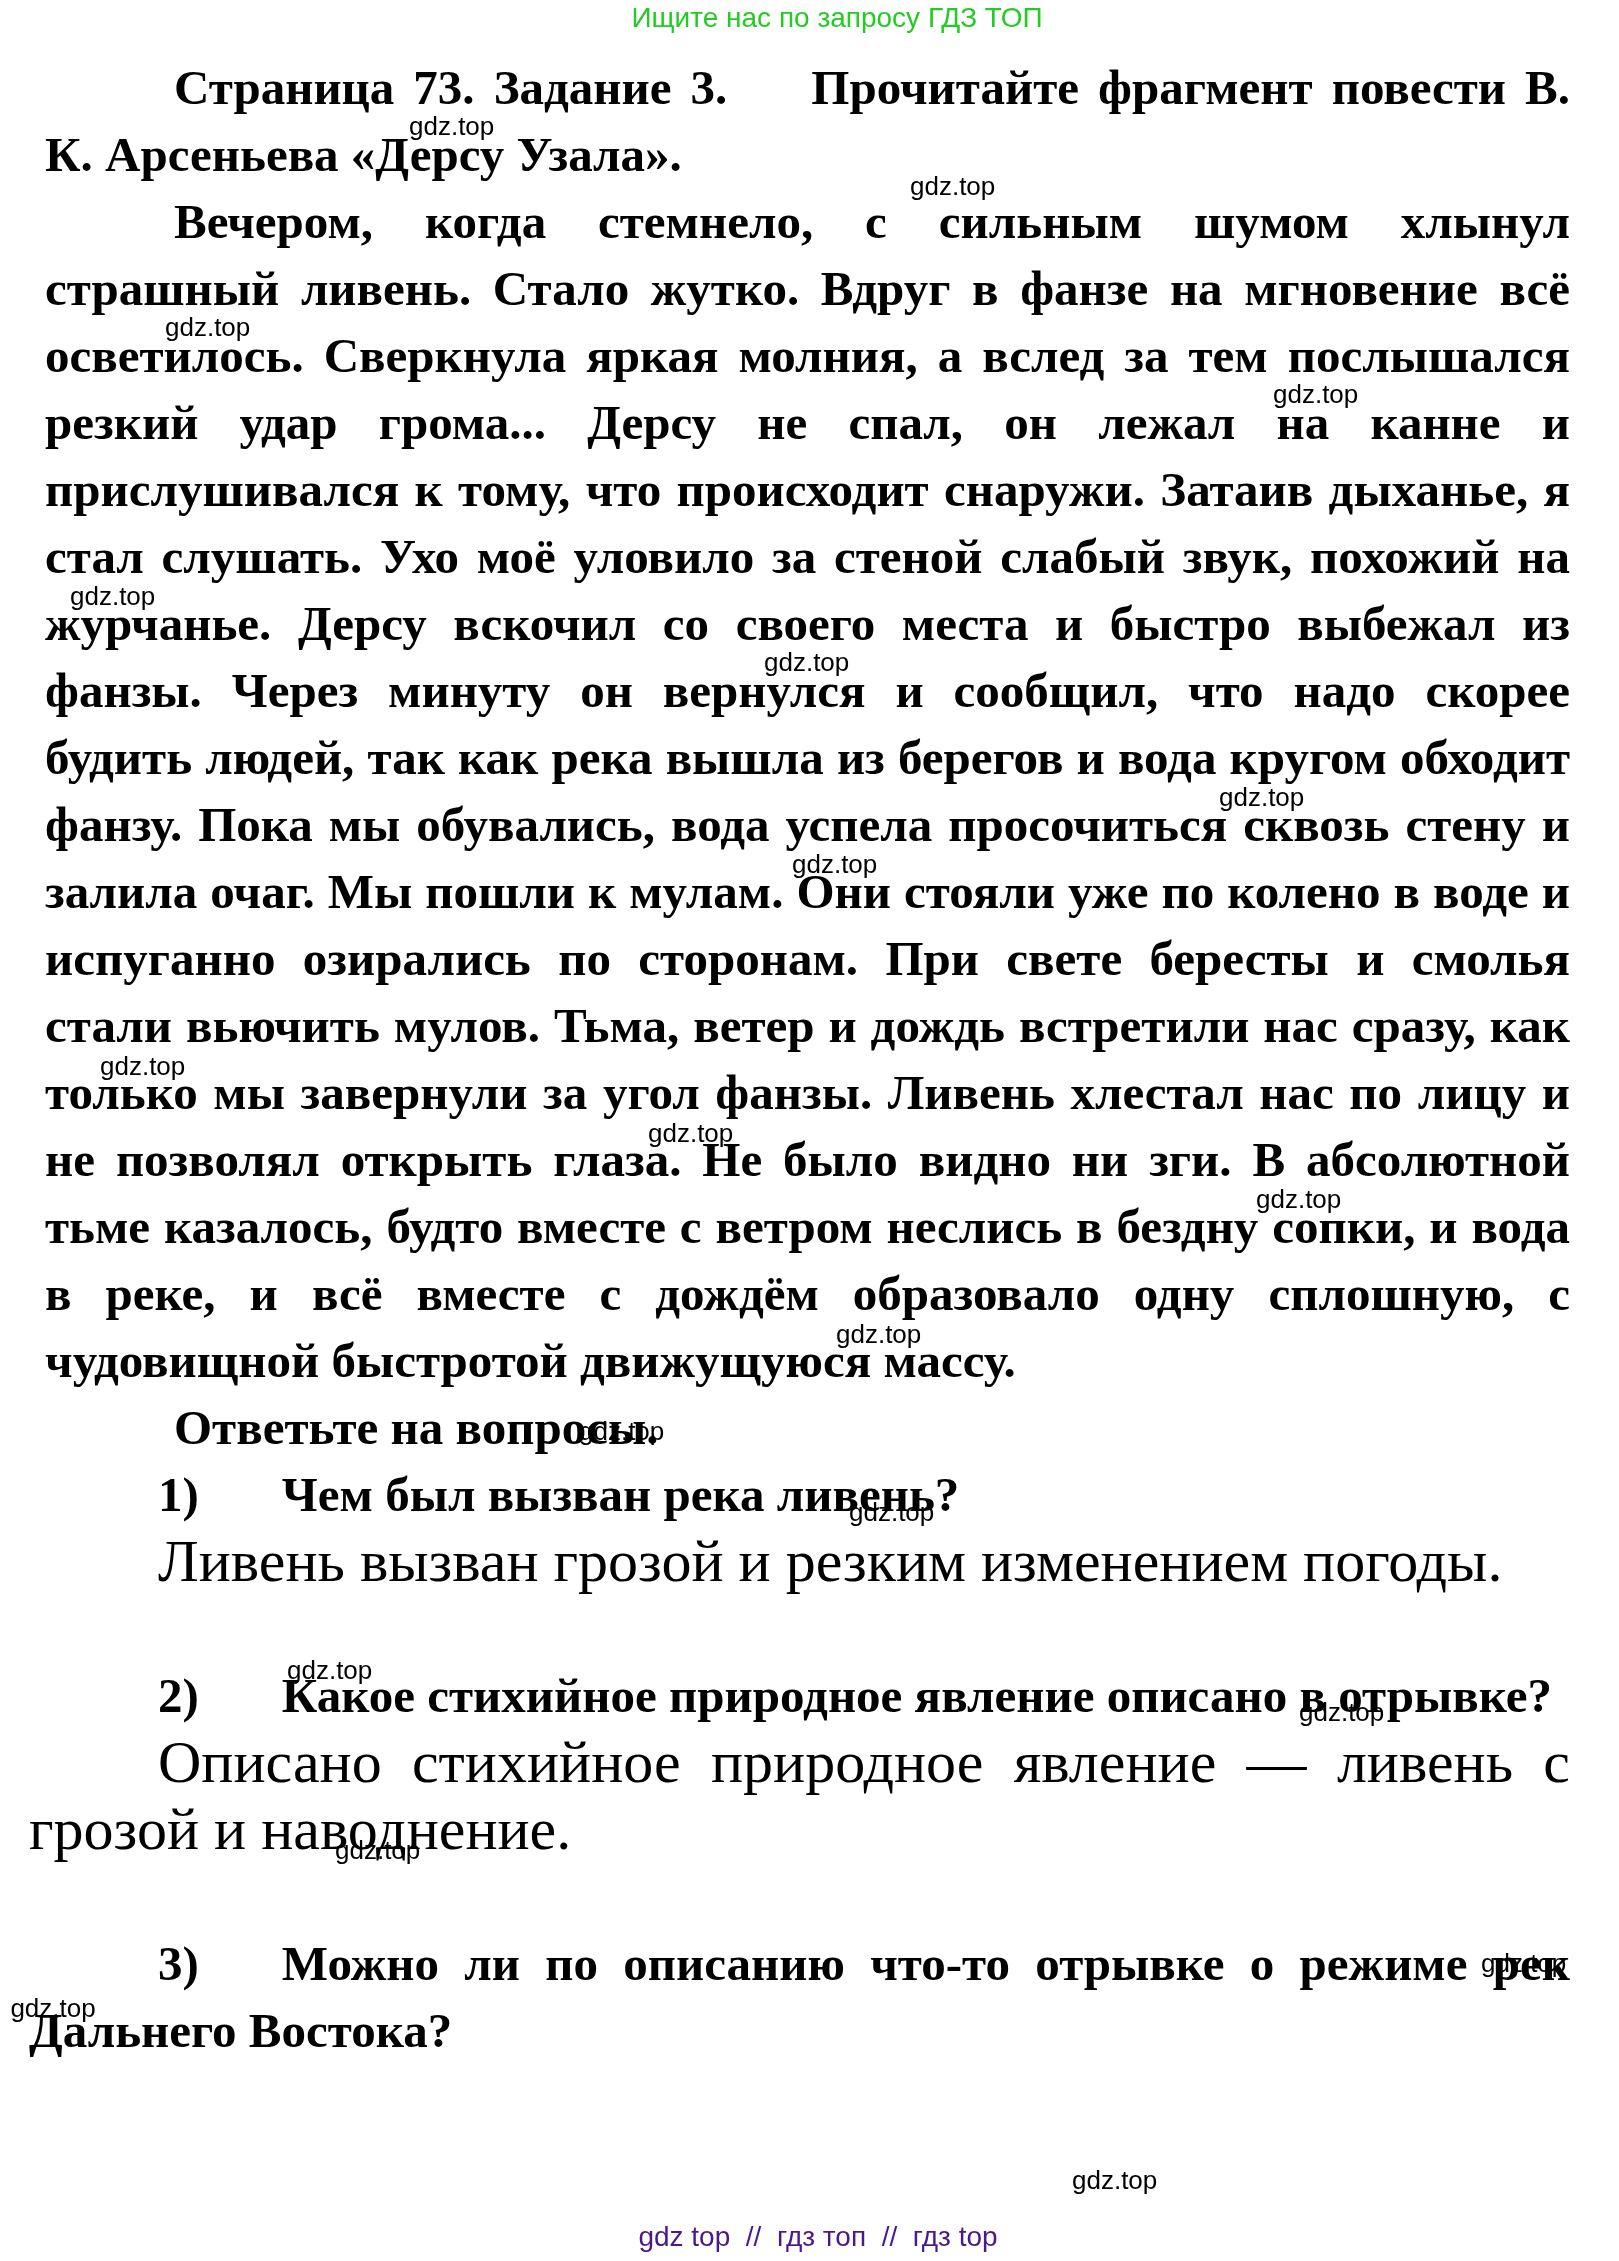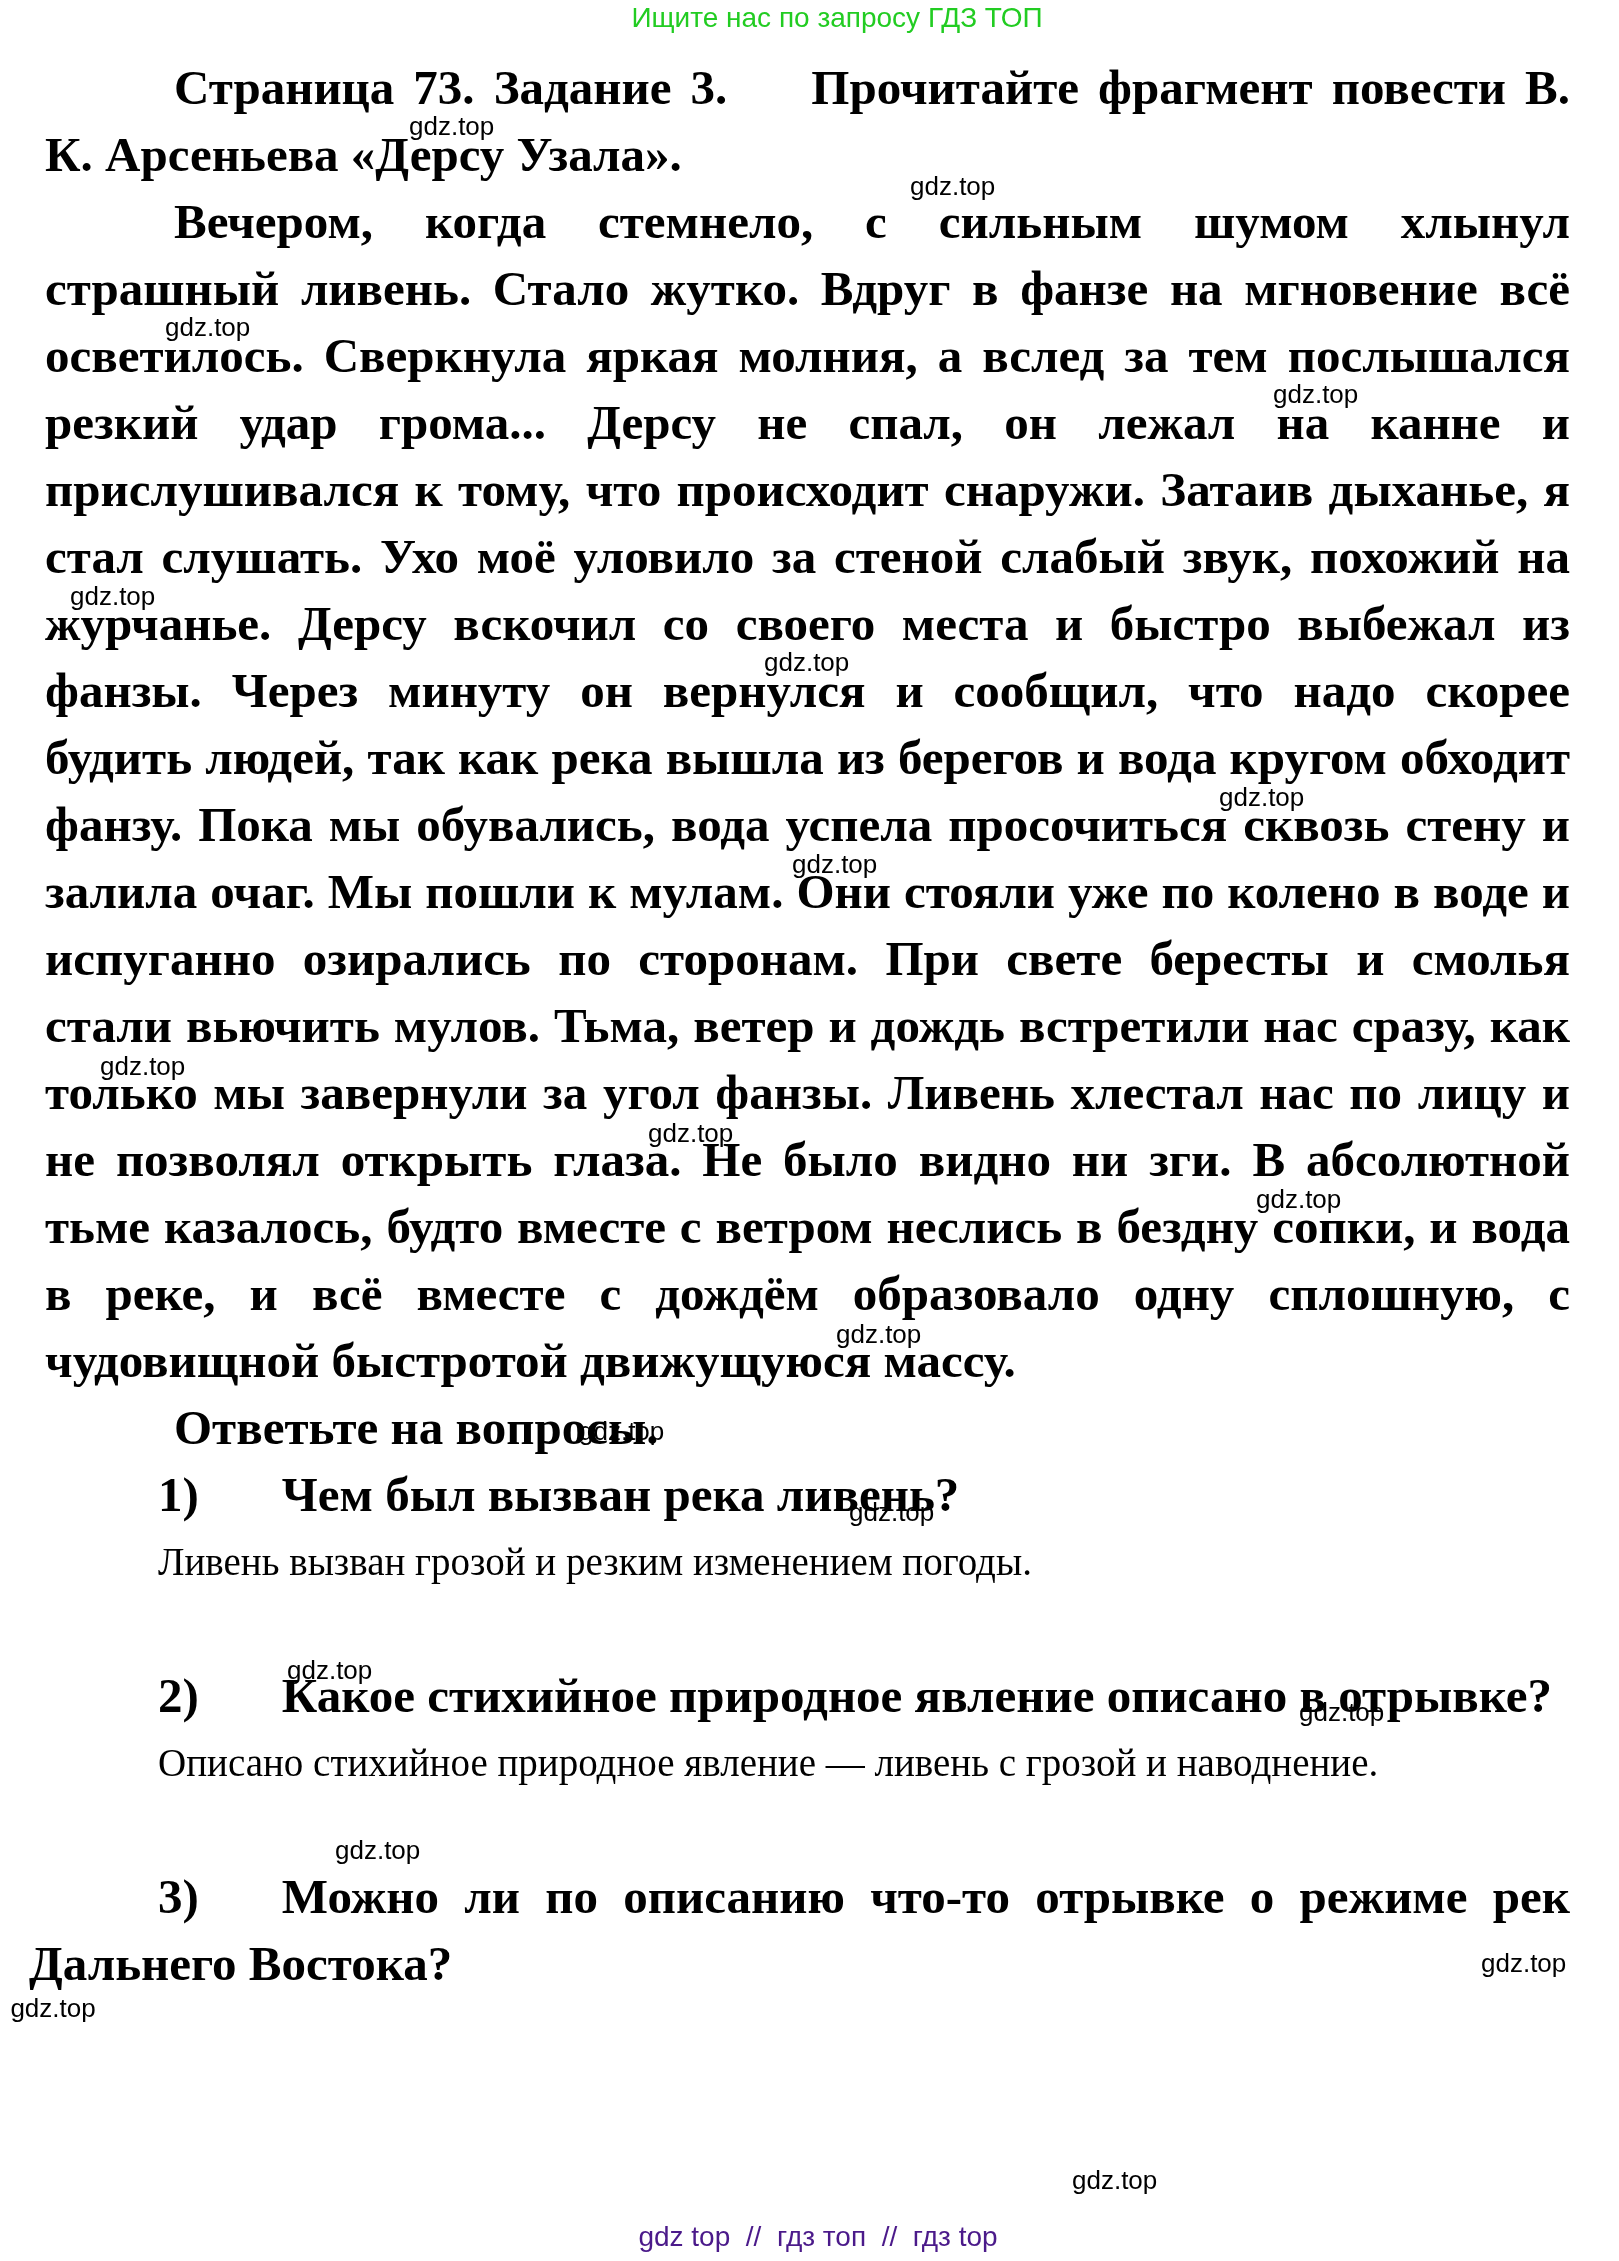--- a/index.html
+++ b/index.html
@@ -6,21 +6,21 @@
   body { width:1620px; height:2261px; position:relative; overflow:hidden; }
   .banner { position:absolute; top:1.7px; left:0; width:1620px; text-align:center;
     color:#22cc22; font-family:"Liberation Sans", sans-serif; font-size:28px;padding-left:27px; }
   .doc { position:absolute; left:29px; top:54px; width:1541px;
     font-family:"Liberation Serif", serif; color:#000; }
   .p { font-size:49px; line-height:67px; text-align:justify; margin:0; }
   .b { font-weight:bold; }
   .ind { text-indent:129px;margin-left:16px; }
   .gap { display:inline-block; width:84px; }
   .q { font-size:49px; line-height:67px; margin:0; font-weight:bold; text-align:justify; }
-  .ans { font-size:39px; line-height:67px; margin:0; text-align:justify; }
+  .ans { font-size:60px; line-height:67px; margin:0; text-align:justify; }
   .wm { position:absolute; font-family:"Liberation Sans", sans-serif; font-size:26px; color:#000; }
   .footer { position:absolute; top:2221px; left:8px; width:1620px; text-align:center;
     font-family:"Liberation Sans", sans-serif; font-size:28px; color:#4b1a8a; }
 </style>
 </head>
 <body>
 
 <div class="banner">Ищите нас по запросу ГДЗ ТОП</div>
 
 <div class="doc">

